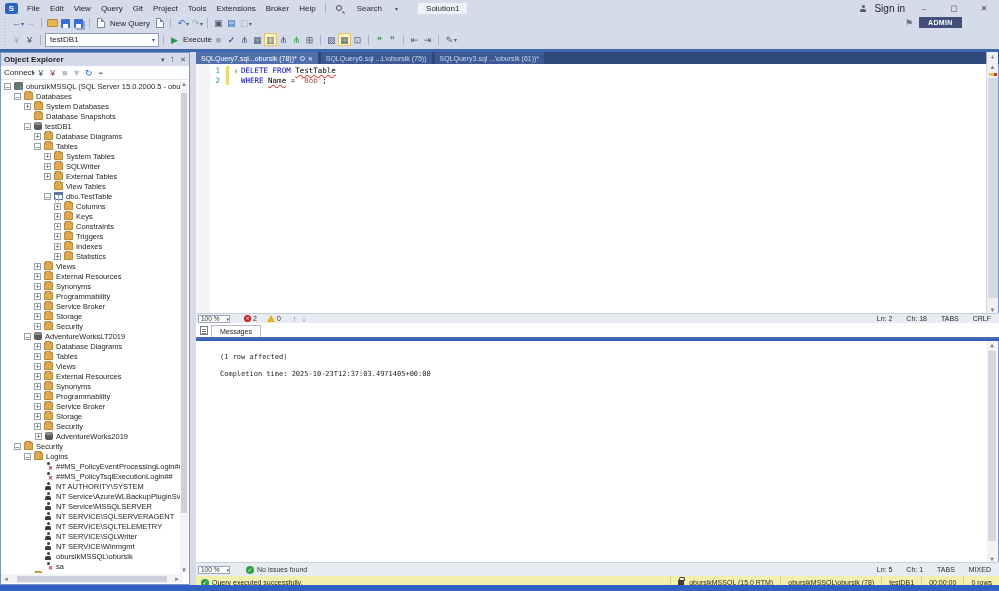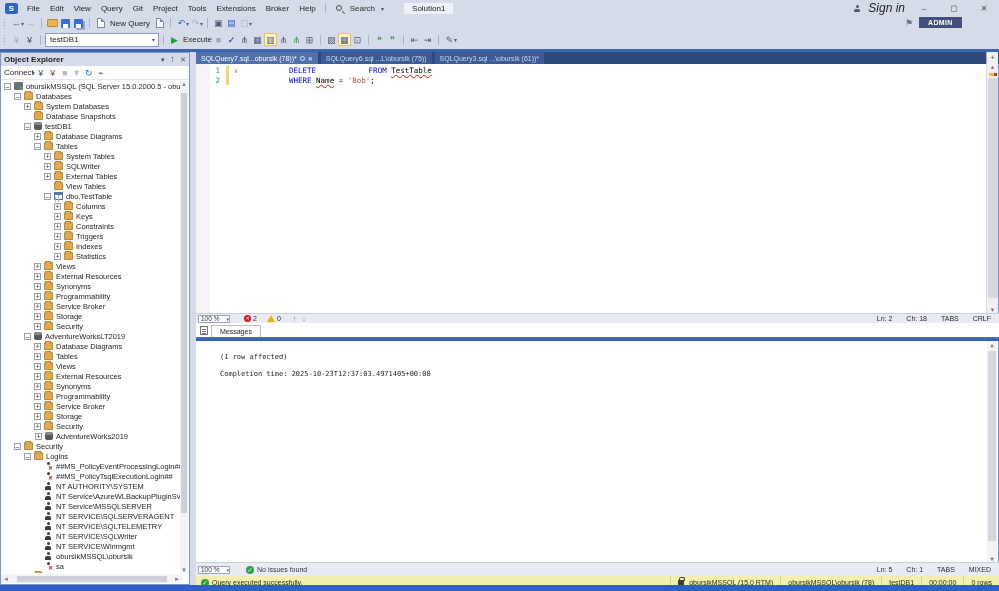--- a/index.html
+++ b/index.html
@@ -10,21 +10,21 @@
 
   
   #menubar   { left:0; top:0; width:999px; height:16px; background:#d6dbe9; display:flex; align-items:center; }
   #toolbar1  { left:0; top:16px; width:999px; height:14px; background:#d6dbe9; display:flex; align-items:center; }
   #toolbar2  { left:0; top:30px; width:999px; height:19px; background:#d6dbe9; display:flex; align-items:center; }
   #accent-line { left:0; top:49px; width:999px; height:3px; background:#3e66ad; }
 
   .menu-item { padding:2px 5px; font-size:8px; color:#1e1e1e; }
   #app-logo { width:13px; height:11px; margin:0 4px 0 5px; background:#2a64c6; border-radius:2px; color:#fff; font-size:8px; line-height:11px; text-align:center; font-weight:bold; }
   .vsep { width:1px; height:10px; background:#a9b3c9; margin:0 4px; }
-  #search-box { display:flex; align-items:center; gap:8px; padding:1px 6px; font-size:8px; color:#2b2b2b;justify-content:flex-end; }
+  #search-box { display:flex; align-items:center; gap:15px; padding:1px 6px; font-size:8px; color:#2b2b2b;justify-content:flex-end; }
   .mag { width:6px; height:6px; border:1px solid #4a4a4a; border-radius:50%; position:relative; }
   .mag::after { content:""; position:absolute; width:3px; height:1px; background:#4a4a4a; transform:rotate(45deg); left:5px; top:6px; }
   #solution-chip { background:#eef1f8; padding:1px 8px; font-size:8px; margin-left:14px; }
   #titlebar-right { margin-left:auto; display:flex; align-items:center; gap:8px; padding-right:4px; }
   .person { width:6px; height:6px; position:relative; }
   .person::before { content:""; position:absolute; left:1.5px; top:0; width:3px; height:3px; border-radius:50%; background:#4f5a6b; }
   .person::after { content:""; position:absolute; left:0; top:3.5px; width:6px; height:3px; border-radius:2px 2px 0 0; background:#4f5a6b; }
   .winbtn { width:22px; text-align:center; font-size:8px; color:#444; padding:1px 0; }
   #admin-badge { background:#44507c; color:#fff; font-weight:bold; font-size:7px; padding:2px 9px; letter-spacing:.3px; }
   .flag { color:#6b7385; font-size:9px; }
@@ -84,21 +84,21 @@
   .tab.active { background:#4f70ab; color:#fff; }
   .tab .pin { width:5px; height:5px; border:1px solid #dce5f2; border-radius:50%; }
   .tab .cls { font-size:6px; }
 
   #editor { left:196px; top:64px; width:803px; height:249px; background:#fff; border-right:1px solid #7b95c7; }
   #ed-gutter { position:absolute; left:0; top:0; width:14px; height:249px; background:#f5f5f5; }
   .codeline { display:flex; align-items:center; height:9.5px; font-family:"DejaVu Sans Mono", monospace; font-size:7.5px; }
   .lnum { width:30px; text-align:right; color:#2b91af; padding-right:6px; font-family:"DejaVu Sans Mono", monospace; }
   .changebar { width:3px; height:9.5px; background:#f2d869; margin-right:2px; }
   .foldcol { width:10px; color:#6a7a90; font-size:6px; text-align:center; }
-  .tok-kw { color:#0000e0;margin-left:48px; }
+  .tok-kw { color:#0000e0; }
   .tok-err { color:#000; text-decoration:underline; text-decoration-style:wavy; text-decoration-color:#e51400; text-decoration-thickness:1px; text-underline-offset:1px; }
   .tok-op { color:#6a6a6a; }
   .tok-str { color:#c0504d; }
   .tok-pl { color:#000; }
   #ed-vscroll { position:absolute; right:0; top:0; width:12px; height:249px; background:#eef0f4; border-left:1px solid #d8dbe2; }
   #ed-vscroll .mark-y { position:absolute; left:2px; top:9px; width:5px; height:3px; background:#e8c33c; }
   #ed-vscroll .mark-r { position:absolute; right:1px; top:9px; width:3px; height:3px; background:#d03333; }
   #ed-vscroll .thumb { position:absolute; left:1px; top:14px; width:10px; height:220px; background:#d4d8e0; }
   #ed-split { position:absolute; right:0; top:-12px; width:12px; height:12px; background:#eef0f4; border-left:1px solid #aab; text-align:center; font-size:8px; color:#555; line-height:12px; }
 
@@ -152,21 +152,21 @@
     </div>
   <div class="vsep"></div>
   <div id="search-box">
     <span class="mag"></span>
     <span>Search</span>
     <span class="dd">▾</span>
   </div>
   <div id="solution-chip">Solution1</div>
   <div id="titlebar-right">
     <span class="person"></span>
-    <span style="font-size:12px;font-style:italic;">Sign in</span>
+    <span style="font-size:10px;">Sign in</span>
     <span class="winbtn">–</span>
     <span class="winbtn">▢</span>
     <span class="winbtn">✕</span>
   </div>
 </div>
 
 <div class="abs" id="toolbar1">
   <span class="grip"></span>
   <span class="tbi" style="color:#2a64c6;">←</span>
   <span class="dd">▾</span>

